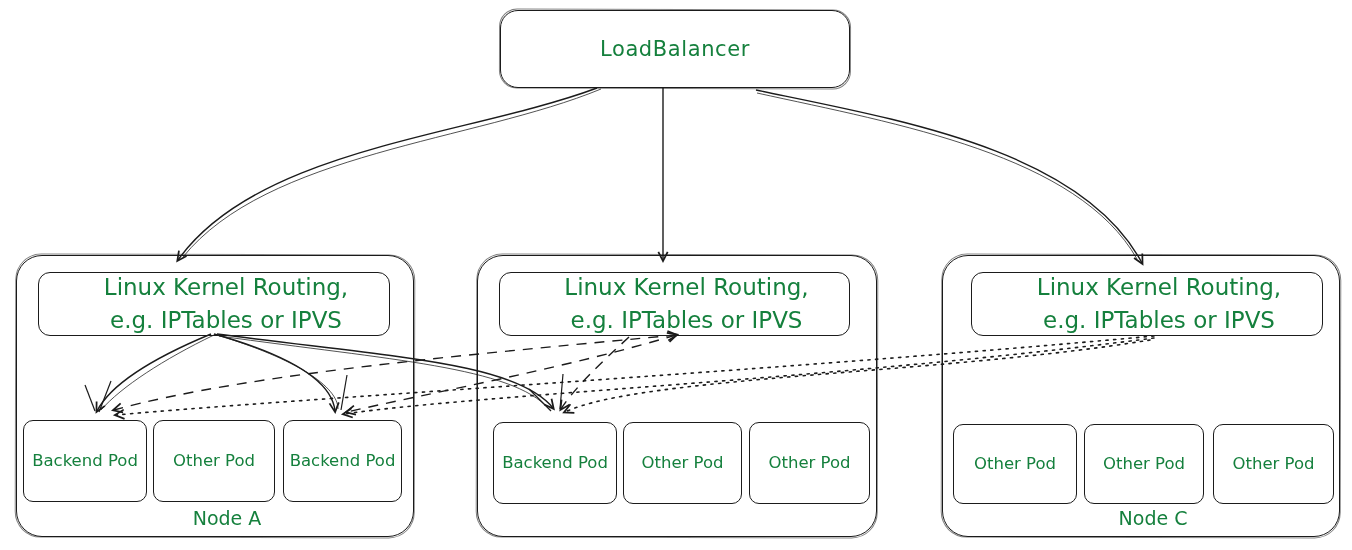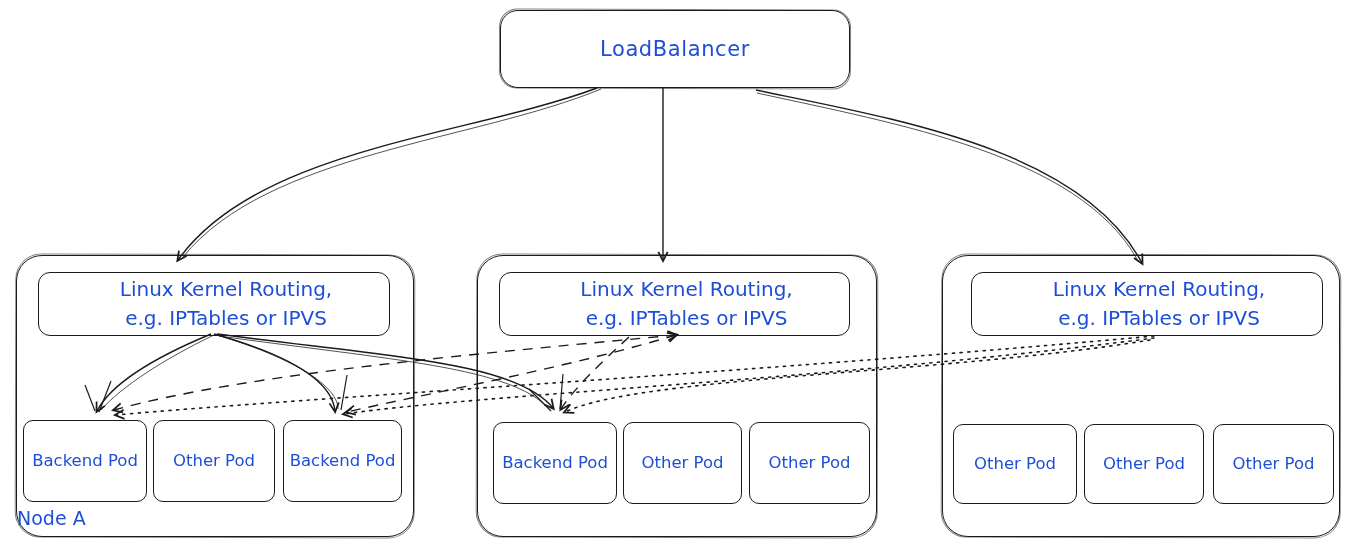--- a/index.html
+++ b/index.html
@@ -1,32 +1,32 @@
 <!DOCTYPE html>
 <html><head>
 <meta charset="utf-8">
 <style>
   html,body{margin:0;padding:0;background:#ffffff;}
   .canvas{
     position:relative;width:1352px;height:550px;background:#ffffff;
-    font-family:"DejaVu Sans",sans-serif;color:#1d4ed8;overflow:hidden;
+    font-family:"DejaVu Sans",sans-serif;color:#15803d;overflow:hidden;
   }
   .box{position:absolute;border:1.6px solid #1b1b1b;background:#fff;}
   .box.sketch::after{
     content:"";position:absolute;inset:-2px;border:1px solid rgba(27,27,27,.55);
     border-radius:inherit;transform:rotate(.14deg);pointer-events:none;
   }
   .lb{border-radius:18px;display:flex;align-items:center;justify-content:center;}
   .lb-label{font-size:21px;letter-spacing:.6px;}
   .node{border-radius:26px;background:transparent;}
   .kernel{border-radius:12px;display:flex;align-items:center;justify-content:center;}
-  .kernel-text{text-align:center;font-size:20px;line-height:1.45;margin-left:24px;}
+  .kernel-text{text-align:center;font-size:23px;line-height:1.45;margin-left:24px;}
   .pod{border-radius:10px;display:flex;align-items:center;justify-content:center;text-align:center;
        font-size:16.5px;line-height:1.25;padding:2px;}
-  .node-label{position:absolute;bottom:7px;left:0;width:100%;text-align:left;font-size:19px;}
+  .node-label{position:absolute;bottom:7px;left:12px;width:100%;text-align:center;font-size:19px;}
   svg.wires{position:absolute;left:0;top:0;z-index:6;pointer-events:none;}
 </style>
 </head>
 <body>
 
 <div class="canvas">
 
   <div class="box sketch lb" style="left:500px;top:10px;width:348px;height:76px;">
     <span class="lb-label">LoadBalancer</span>
   </div>
@@ -77,20 +77,21 @@
     </div>
     <div class="box pod" style="left:10px;top:168px;width:118px;height:74px;">
       <span>Other Pod</span>
     </div>
     <div class="box pod" style="left:141px;top:168px;width:114px;height:74px;">
       <span>Other Pod</span>
     </div>
     <div class="box pod" style="left:270px;top:168px;width:115px;height:74px;">
       <span>Other Pod</span>
     </div>
+    <div class="node-label">Node C</div>
   </div>
 
   <svg class="wires" width="1352" height="550" viewBox="0 0 1352 550">
     <defs>
       <marker id="ah" viewBox="0 0 12 12" refX="9" refY="6" markerWidth="14" markerHeight="14" markerUnits="userSpaceOnUse" orient="auto-start-reverse">
         <path d="M2,2 L10,6 L2,10" fill="none" stroke="#1b1b1b" stroke-width="1.5"></path>
       </marker>
     </defs>
     <g fill="none" stroke="#1b1b1b" stroke-width="1.4">
 

